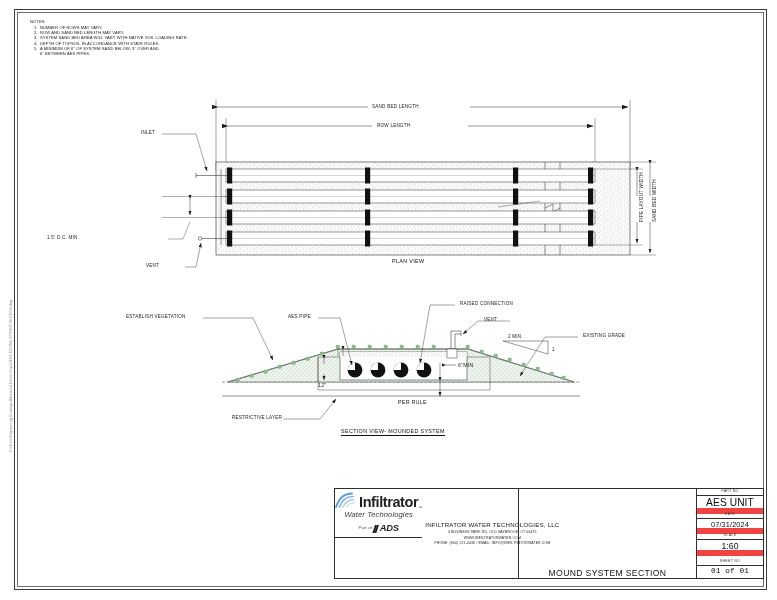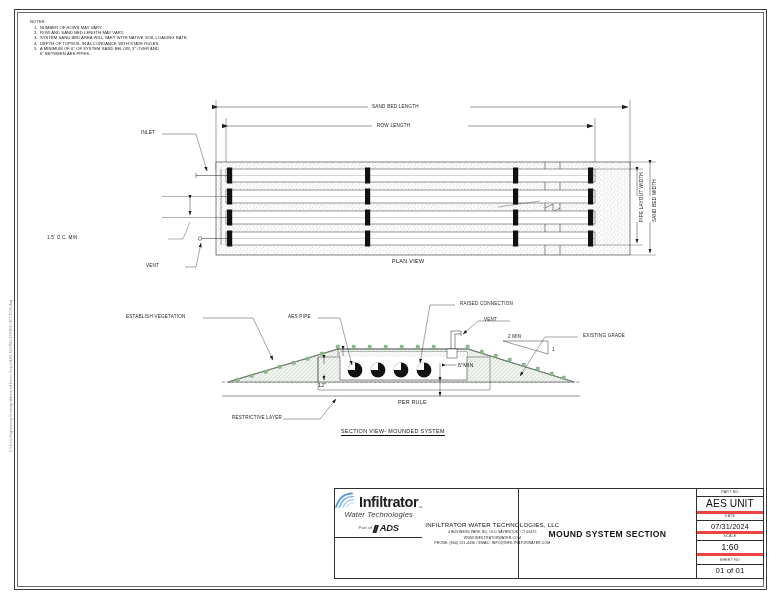--- a/index.html
+++ b/index.html
@@ -189,32 +189,31 @@
   .tb-brand {
     font-size: 14.2px;
     font-weight: bold;
     color: #4e8fc0;
     letter-spacing: -0.15px;
     white-space: nowrap;
   }
   .tb-sub-cell {
     flex: 1;
     display: flex;
-    align-items: center;
+    align-items: flex-end;
     justify-content: center;
-    font-weight: bold;
   }
   .tb-subtitle {
     font-size: 8.6px;
     letter-spacing: 0.35px;
     color: #141414;
     white-space: nowrap;
   }
   .tb-field {
-    border-bottom: 3px solid #ef4444;
+    border-bottom: 6px solid #ef4444;
     box-sizing: border-box;
     text-align: center;
     display: flex;
     flex-direction: column;
     justify-content: center;
   }
   .tb-field:last-child { border-bottom: none; }
   .tb-field-label {
     font-size: 3.6px;
     letter-spacing: 0.25px;
@@ -229,21 +228,21 @@
     padding: 1px 0 1.5px 0;
     white-space: nowrap;
   }
   .tb-field.partno { height: 25px; }
   .tb-field.partno .tb-field-value { font-size: 10.2px; }
   .tb-field.date { height: 20px; }
   .tb-field.date .tb-field-value { font-size: 7.4px; }
   .tb-field.scale { height: 22px; }
   .tb-field.scale .tb-field-value { font-size: 8.6px; }
   .tb-field.sheet { height: 22px; }
-  .tb-field.sheet .tb-field-value { font-size: 7.8px; }
+  .tb-field.sheet .tb-field-value { font-size: 7.8px; font-family: Liberation Mono, monospace; }
   
   .logo-wrap {
     display: flex;
     flex-direction: column;
     align-items: center;
     line-height: 1;
   }
   .logo-row1 {
     display: flex;
     align-items: flex-end;

